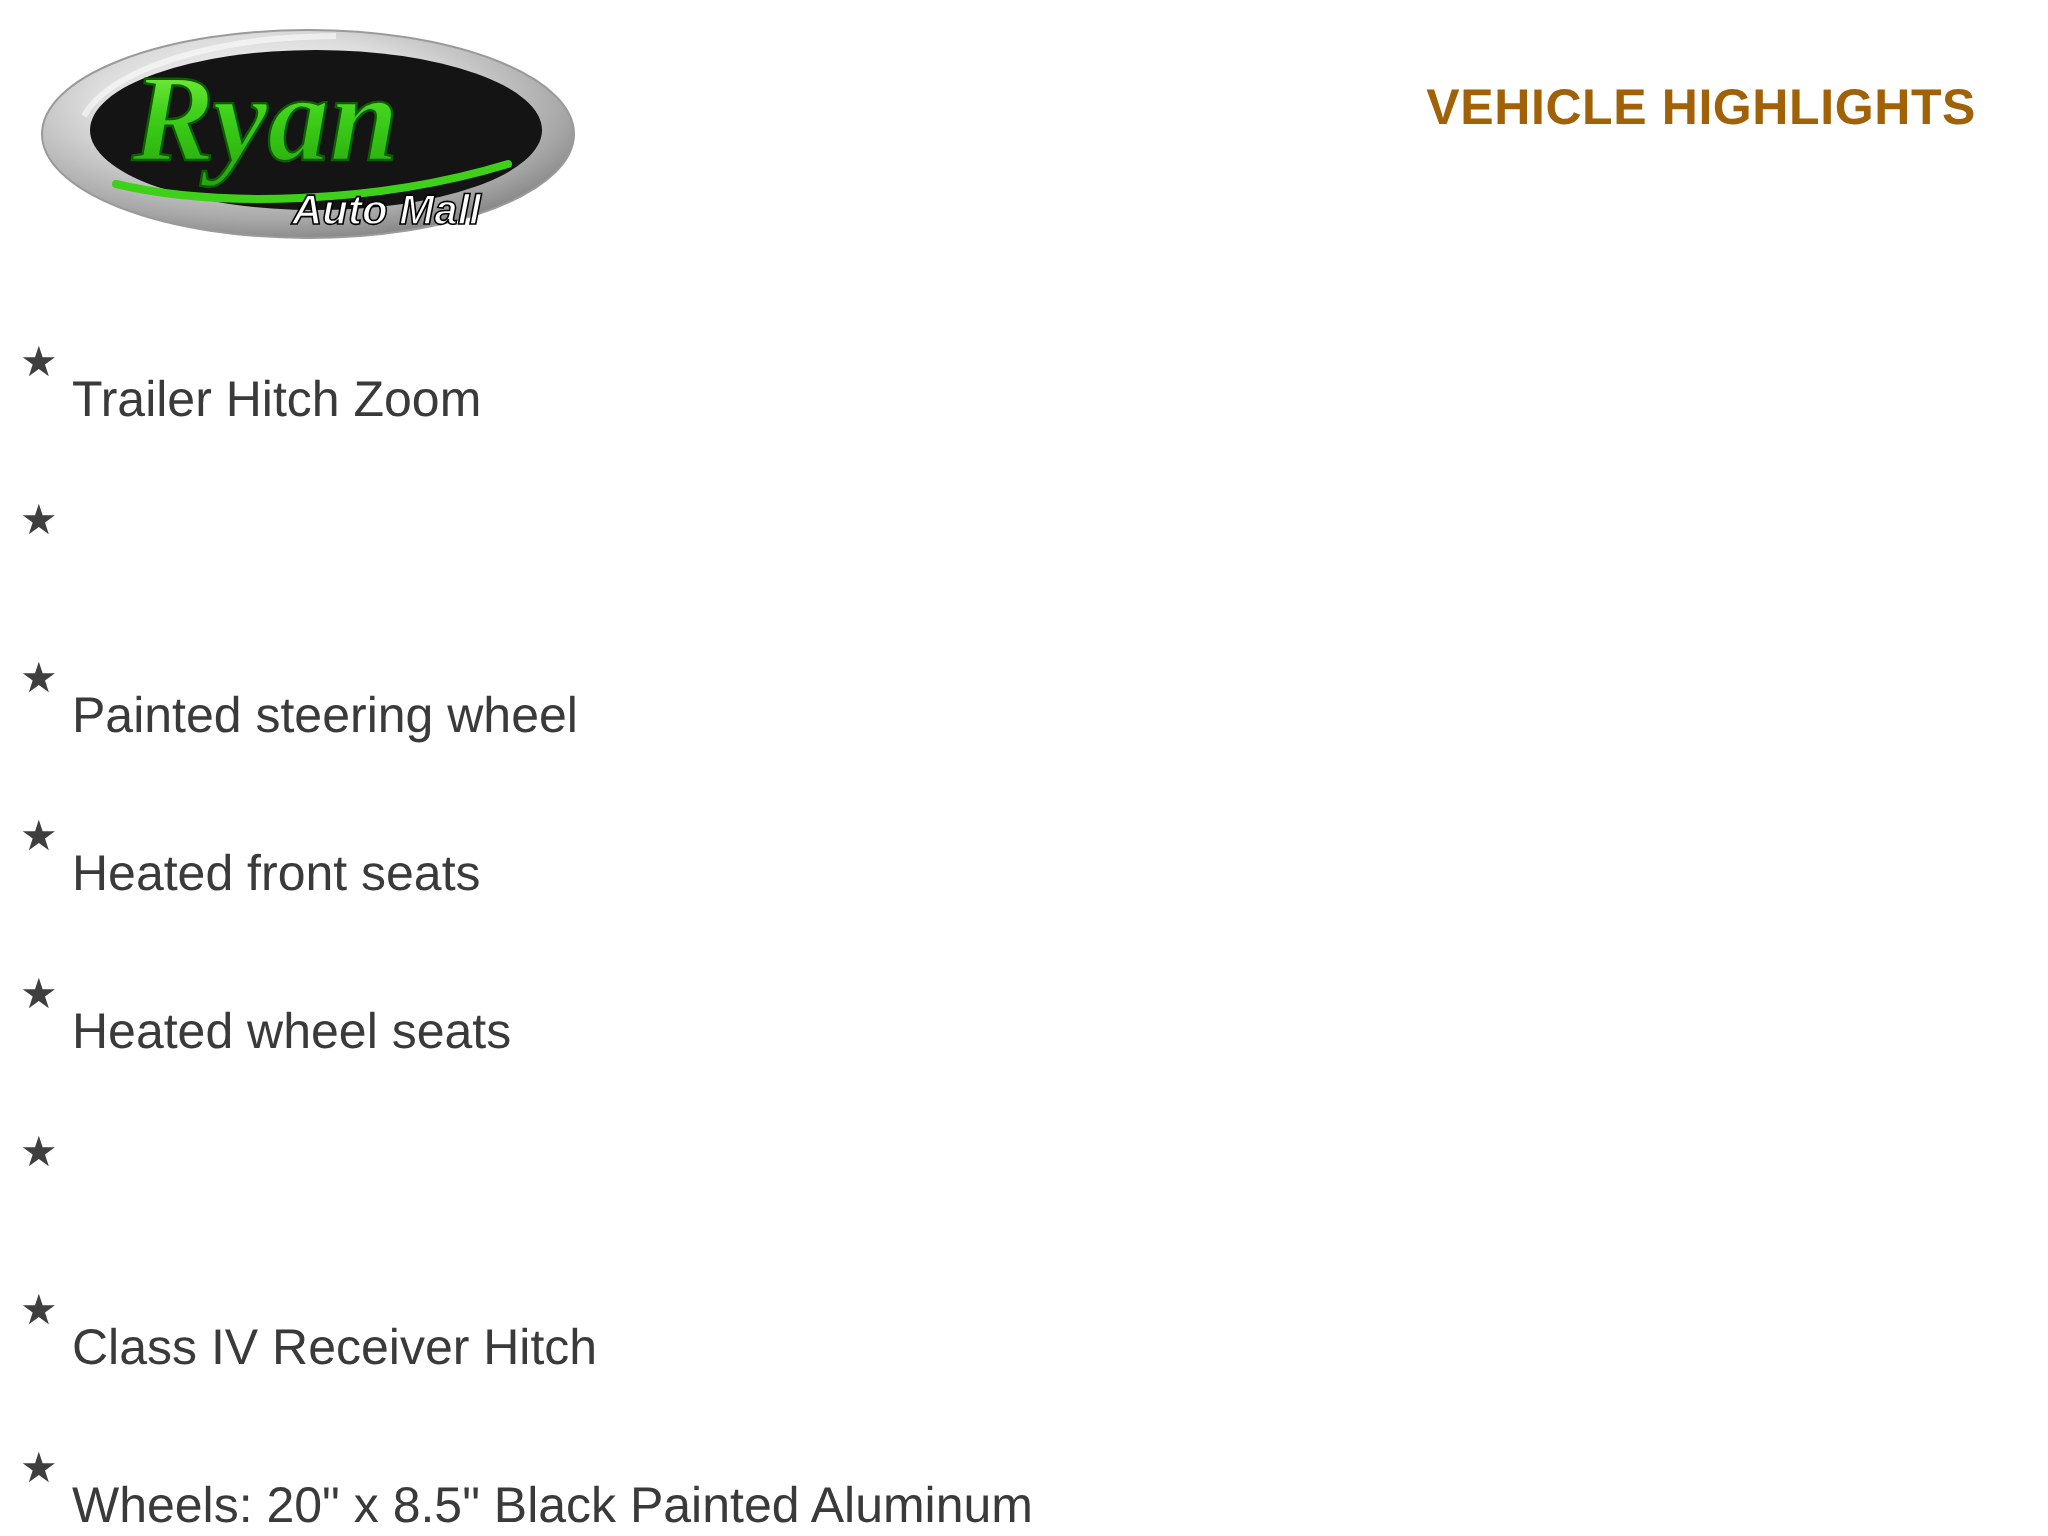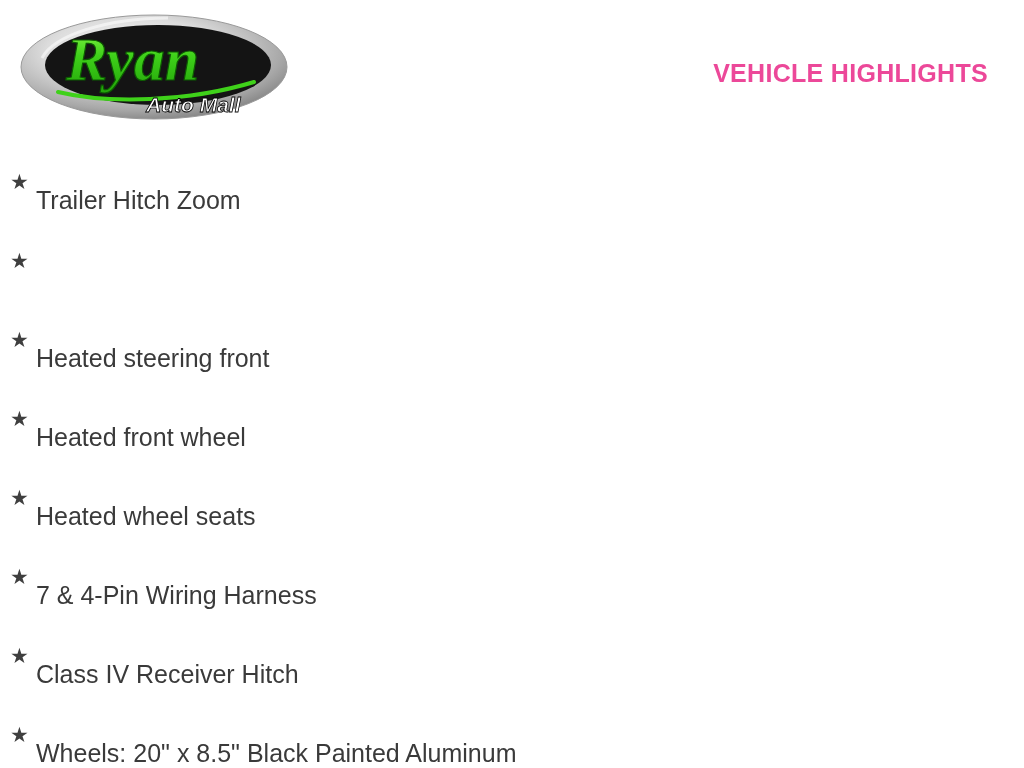--- a/index.html
+++ b/index.html
@@ -33,24 +33,24 @@
     left: 18px;
     top: 8px;
     width: 272px;
     height: 118px;
   }
   .logo svg { display: block; }
 
   .highlights-title {
     position: absolute;
     right: 36px;
-    top: 59px;
+    top: 40px;
     font-size: 25px;
     font-weight: bold;
-    color: #ec4899;
+    color: #a16207;
     letter-spacing: 0.3px;
     white-space: nowrap;
   }
 
   
   .feature-list {
     position: absolute;
     left: 0;
     top: 142px;
     width: 1024px;
@@ -127,33 +127,32 @@
   <ul class="feature-list">
     <li class="feature-item">
       <span class="bullet-star">★</span>
       <span class="feature-text">Trailer Hitch Zoom</span>
     </li>
     <li class="feature-item">
       <span class="bullet-star">★</span>
     </li>
     <li class="feature-item">
       <span class="bullet-star">★</span>
-      <span class="feature-text">Heated steering front</span>
+      <span class="feature-text">Painted steering wheel</span>
     </li>
     <li class="feature-item">
       <span class="bullet-star">★</span>
-      <span class="feature-text">Heated front wheel</span>
+      <span class="feature-text">Heated front seats</span>
     </li>
     <li class="feature-item">
       <span class="bullet-star">★</span>
       <span class="feature-text">Heated wheel seats</span>
     </li>
     <li class="feature-item">
       <span class="bullet-star">★</span>
-      <span class="feature-text">7 &amp; 4-Pin Wiring Harness</span>
     </li>
     <li class="feature-item">
       <span class="bullet-star">★</span>
       <span class="feature-text">Class IV Receiver Hitch</span>
     </li>
     <li class="feature-item">
       <span class="bullet-star">★</span>
       <span class="feature-text">Wheels: 20" x 8.5" Black Painted Aluminum</span>
     </li>
   </ul>

